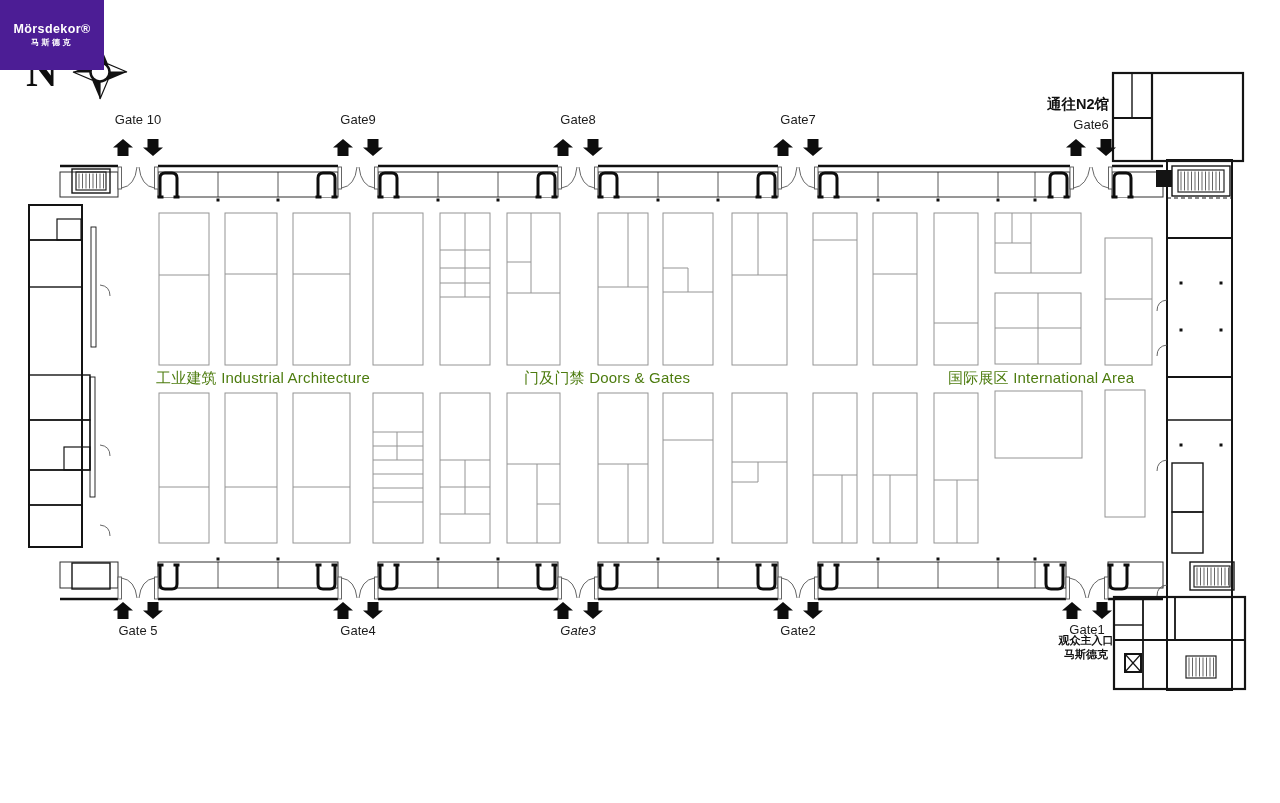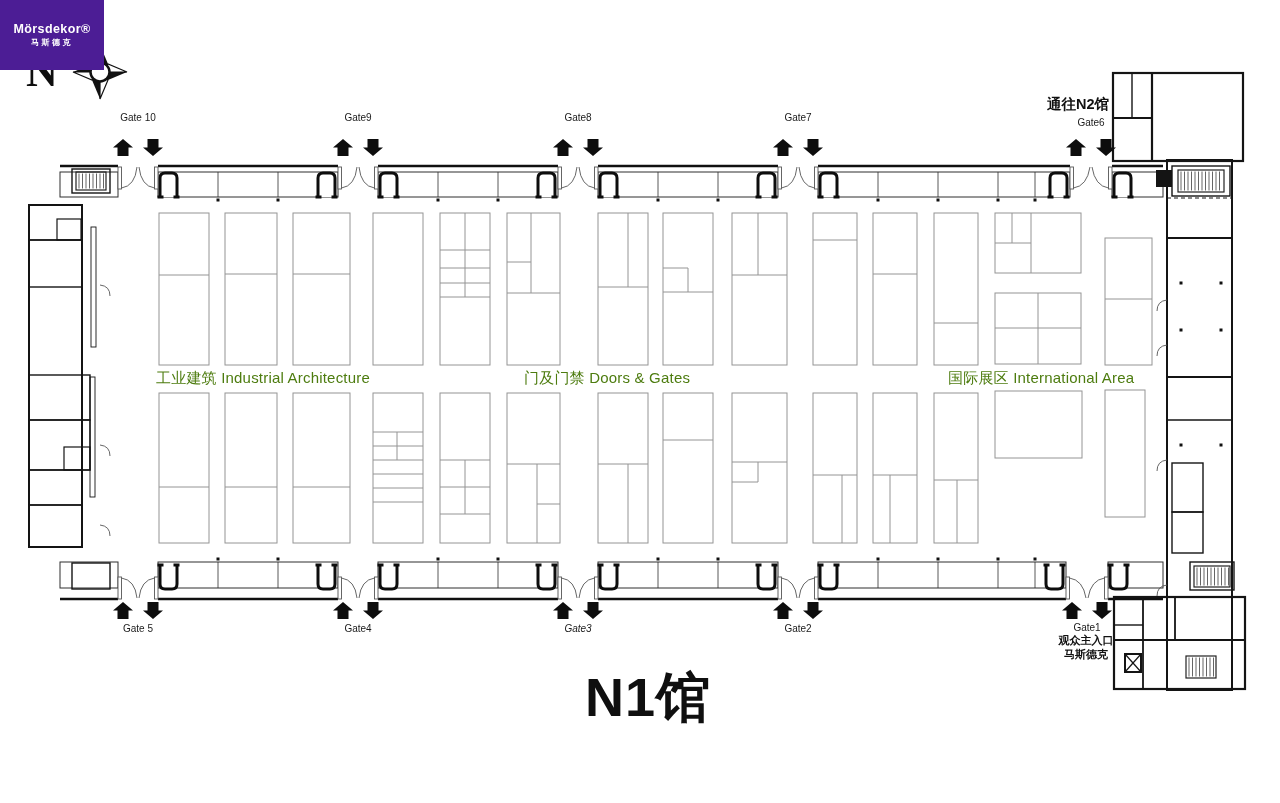--- a/index.html
+++ b/index.html
@@ -2,21 +2,21 @@
 <html><head>
 <meta charset="utf-8">
 <style>
   html,body{margin:0;padding:0;background:#ffffff;}
   #stage{position:relative;width:1280px;height:803px;background:#fff;overflow:hidden;
          font-family:"Liberation Sans","DejaVu Sans",sans-serif;}
   #plan-svg{position:absolute;left:0;top:0;}
   #overlay{position:absolute;left:0;top:0;width:100%;height:100%;}
   .lbl{position:absolute;white-space:nowrap;color:#1c1c1c;}
   .center{transform:translateX(-50%);}
-  .gate-lbl{font-size:10px;color:#1b1b1b;}
+  .gate-lbl{font-size:13px;color:#1b1b1b;}
   .area-lbl{font-size:15px;color:#4d7c0f;letter-spacing:.2px;}
   #title{font-size:54px;font-weight:bold;color:#0f0f0f;letter-spacing:1px;}
   #to-n2{font-size:14.5px;font-weight:bold;color:#111;}
   #gate1-note{font-size:11px;font-weight:bold;text-align:center;line-height:13.5px;color:#111;}
   #compass{position:absolute;width:110px;height:64px;}
   #compass .n{position:absolute;left:0;top:6px;font-family:"Liberation Serif","DejaVu Serif",serif;
               font-size:44px;font-weight:bold;color:#0e0e0e;line-height:1;}
   #compass svg{position:absolute;left:46px;top:0;}
   #hl-booth{position:absolute;display:flex;flex-direction:column;align-items:center;justify-content:center;
             color:#fff;text-align:center;}
@@ -482,21 +482,20 @@
     <div id="gate1-note" class="lbl center" style="left: 1086px; top: 634px;">
       <div>观众主入口</div>
       <div>马斯德克</div>
     </div>
 
     <div id="hl-booth" style="width: 104px; height: 70px; background: #4c1d95;">
       <div class="hb-brand">Mörsdekor®</div>
       <div class="hb-zh">马斯德克</div>
     </div>
 
-    <div id="title" class="lbl center" style="left: 648px; top: 662px;">N1馆</div>
   <div class="lbl center gate-lbl" style="left: 138px; top: 112px;">Gate 10</div>
       <div class="lbl center gate-lbl" style="left: 358px; top: 112px;">Gate9</div>
       <div class="lbl center gate-lbl" style="left: 578px; top: 112px; text-align: center;">Gate8</div>
       <div class="lbl center gate-lbl" style="left: 798px; top: 112px;">Gate7</div>
       <div class="lbl center gate-lbl" style="left: 1091px; top: 117px;">Gate6</div>
       <div class="lbl center gate-lbl" style="left: 138px; top: 623px;">Gate 5</div>
       <div class="lbl center gate-lbl" style="left: 358px; top: 623px;">Gate4</div>
       <div class="lbl center gate-lbl" style="left: 578px; top: 623px; font-style: italic;">Gate3</div>
       <div class="lbl center gate-lbl" style="left: 798px; top: 623px;">Gate2</div>
       <div class="lbl center gate-lbl" style="left: 1087px; top: 622px;">Gate1</div>

